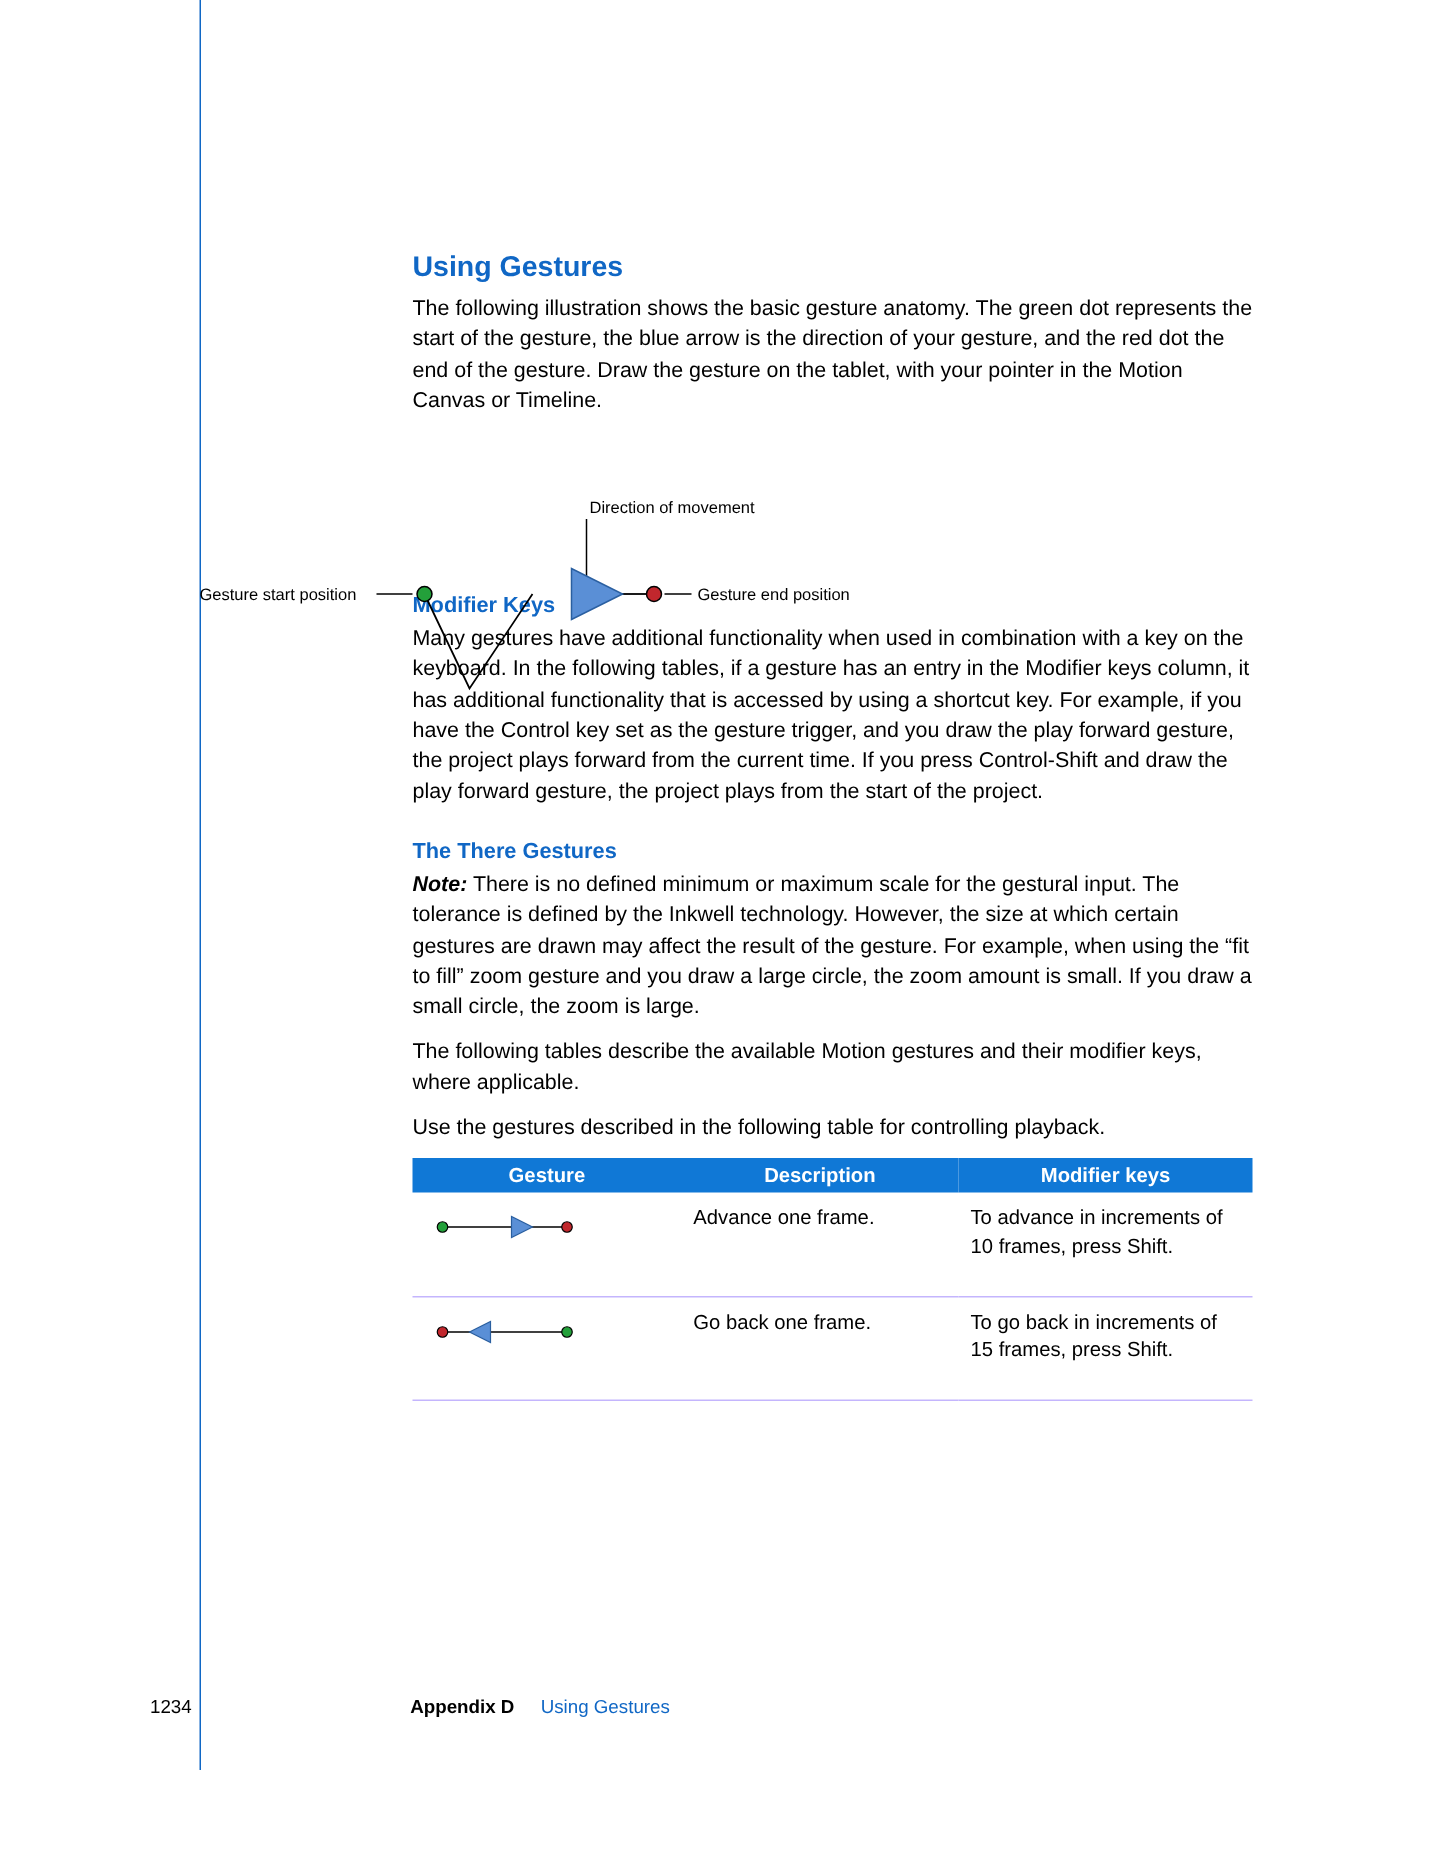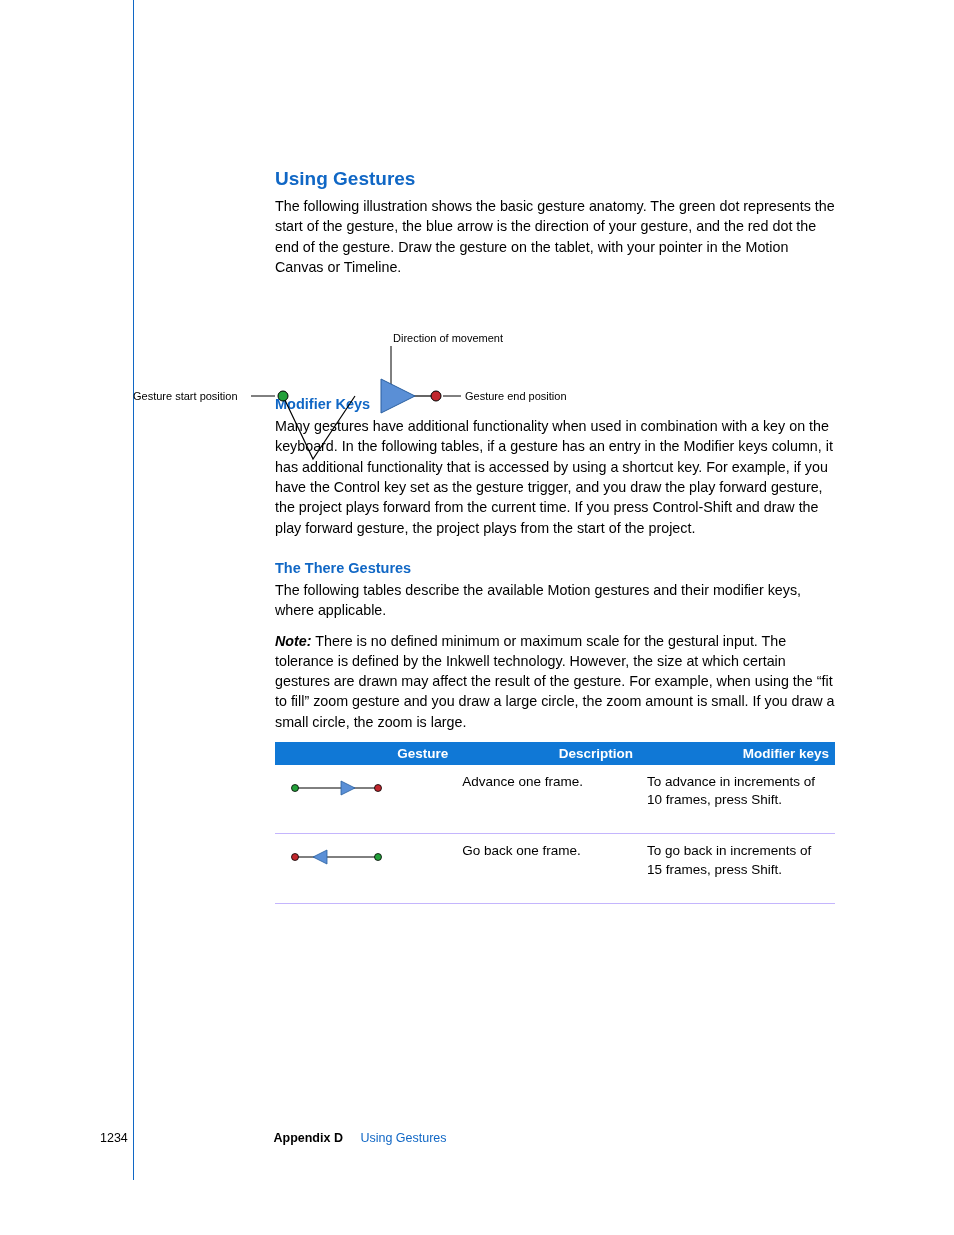--- a/index.html
+++ b/index.html
@@ -59,23 +59,23 @@
   .after-diagram { margin-top: 119px; }
   table.gest {
     width: 100%;
     border-collapse: collapse;
     font-size: 13.5px;
     margin-top: 10px;
   }
   table.gest thead th {
     background: #1078d6;
     color: #fff;
-    text-align: right;
+    text-align: center;
     font-weight: 700;
-    padding: 4px 6px;
+    padding: 4px 16px;
     font-size: 13.5px;
   }
   table.gest thead th:nth-child(1){ width: 32%; }
   table.gest thead th:nth-child(2){ width: 33%; }
   table.gest thead th:nth-child(3){ width: 35%; }
   table.gest tbody td {
     padding: 8px 8px 24px 8px;
     vertical-align: top;
     border-bottom: 1px solid #c4b5fd;
     font-size: 13.5px;
@@ -100,26 +100,27 @@
 
 <div class="content">
   <h2 class="title">Using Gestures</h2>
   <p class="body">The following illustration shows the basic gesture anatomy. The green dot represents the start of the gesture, the blue arrow is the direction of your gesture, and the red dot the end of the gesture. Draw the gesture on the tablet, with your pointer in the Motion Canvas or Timeline.</p>
 
   <div class="after-diagram">
     <h3 class="sub">Modifier Keys</h3>
     <p class="body">Many gestures have additional functionality when used in combination with a key on the keyboard. In the following tables, if a gesture has an entry in the Modifier keys column, it has additional functionality that is accessed by using a shortcut key. For example, if you have the Control key set as the gesture trigger, and you draw the play forward gesture, the project plays forward from the current time. If you press Control-Shift and draw the play forward gesture, the project plays from the start of the project.</p>
 
     <h3 class="sub">The There Gestures</h3>
-    <p class="body">The following tables describe the available Motion gestures and their modifier keys, where applicable.</p>
     <p class="body">
       <span class="note-lead">Note:</span>
       <span>There is no defined minimum or maximum scale for the gestural input. The tolerance is defined by the Inkwell technology. However, the size at which certain gestures are drawn may affect the result of the gesture. For example, when using the “fit to fill” zoom gesture and you draw a large circle, the zoom amount is small. If you draw a small circle, the zoom is large.</span>
     </p>
+    <p class="body">The following tables describe the available Motion gestures and their modifier keys, where applicable.</p>
 
+    <p class="body">Use the gestures described in the following table for controlling playback.</p>
 
     <table class="gest">
       <thead>
         <tr>
           <th>Gesture</th>
           <th>Description</th>
           <th>Modifier keys</th>
         </tr>
       </thead>
       <tbody>

